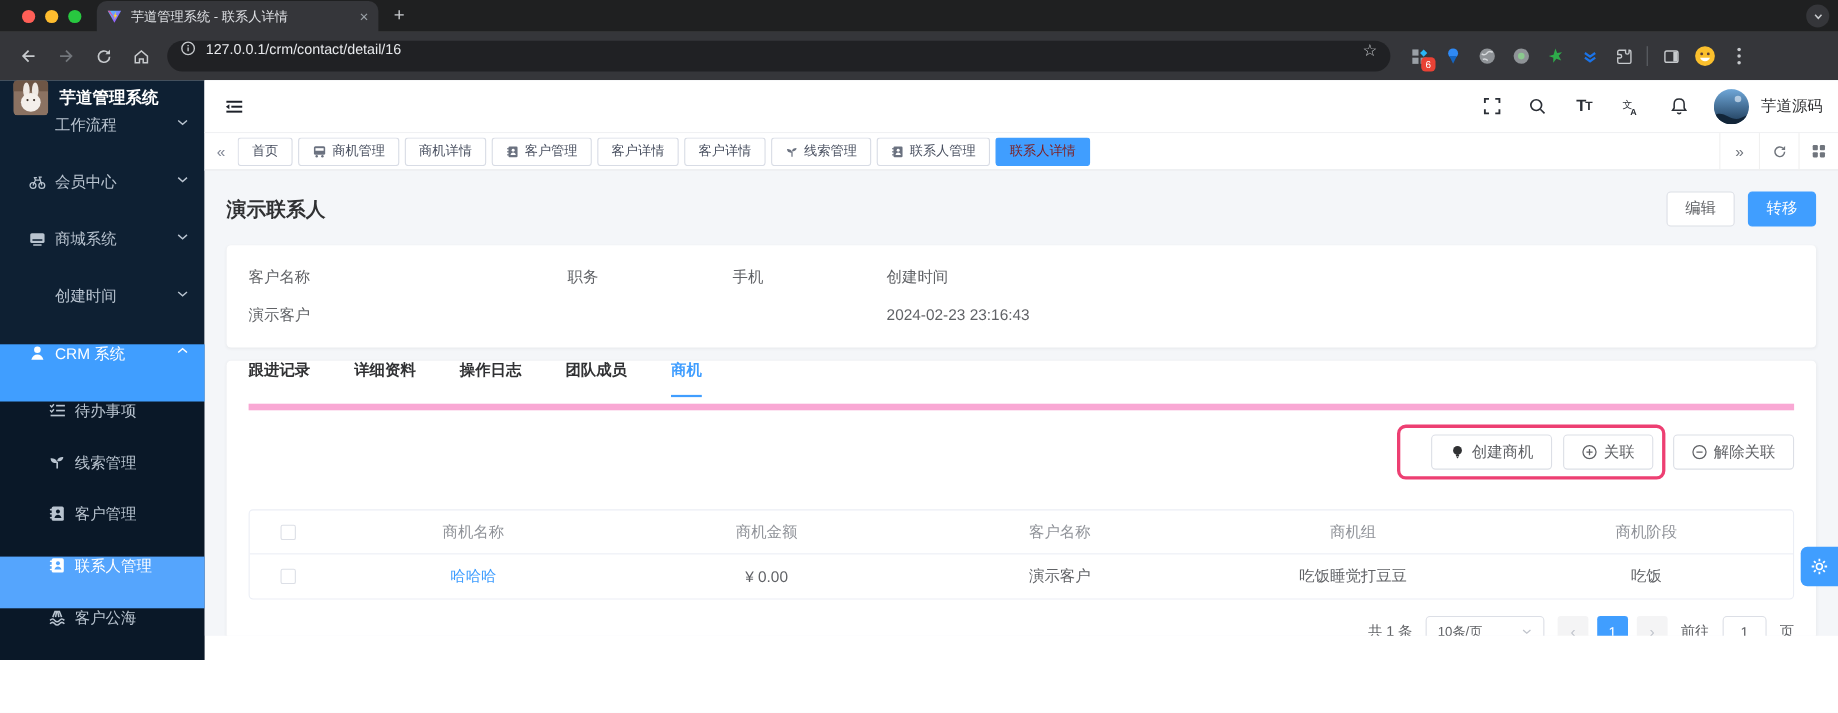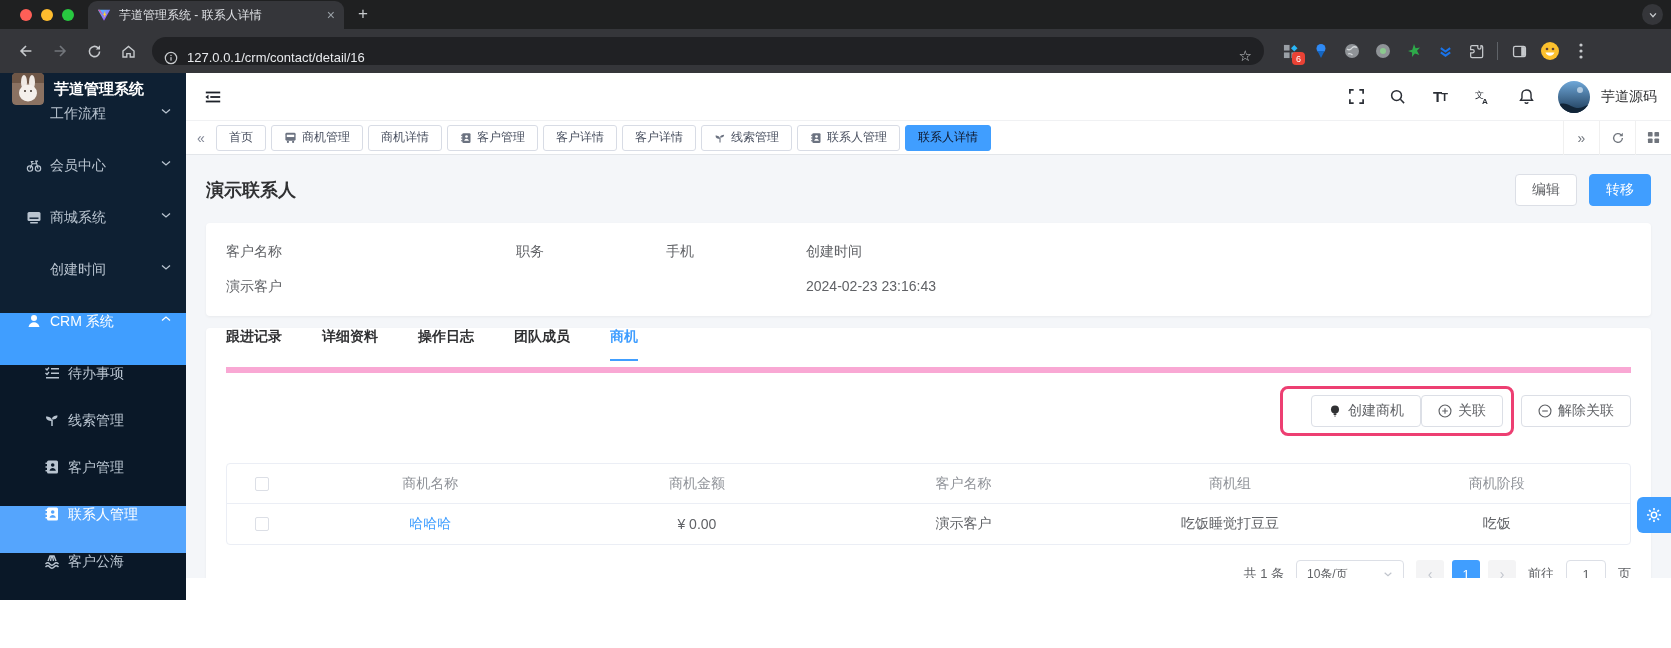--- a/index.html
+++ b/index.html
@@ -15,21 +15,21 @@
   .btab-title { flex:1; color:#dfe1e5; font-size:12px; white-space:nowrap; overflow:hidden; text-overflow:ellipsis; }
   .btab-close { color:#9aa0a6; font-size:14px; line-height:1; cursor:default; }
   .newtab { color:#c7cacd; font-size:17px; margin:0 0 5px 14px; }
   .tabsearch { position:absolute; right:8px; top:4px; width:21px; height:21px; border-radius:50%;
                background:#35363a; color:#c7cacd; display:flex; align-items:center; justify-content:center; }
 
   .toolbar { height:44px; background:#35363a; display:flex; align-items:center; padding:0 12px; gap:6px; }
   .nav-ic { width:28px; height:28px; display:flex; align-items:center; justify-content:center; color:#c7cacd; flex:none; }
   .nav-ic.dim { color:#72767b; }
   .urlpill { flex:1; max-width:1112px; height:28px; background:#202124; border-radius:14px;
-             display:flex; align-items:flex-end; gap:9px; padding:0 12px; margin:0 4px; }
+             display:flex; align-items:flex-start; gap:9px; padding:0 12px; margin:0 4px; }
   .urlpill .url { color:#e8eaed; font-size:13px; flex:1; white-space:nowrap; }
   .url-star { color:#c7cacd; font-size:15px; }
   .extrow { display:flex; align-items:center; gap:11px; margin-left:6px; }
   .ext { position:relative; width:20px; height:20px; display:flex; align-items:center; justify-content:center; flex:none; }
   .ext-badge { position:absolute; right:-5px; bottom:-4px; background:#e94235; color:#fff; font-size:9px;
                min-width:13px; height:13px; border-radius:4px; display:flex; align-items:center; justify-content:center; }
   .vsep { width:1px; height:18px; background:#5f6368; }
   .dots3 { color:#c7cacd; }
 
   
@@ -59,21 +59,21 @@
   .tt small { font-size:11px; }
   .avatar { width:32px; height:32px; border-radius:50%; overflow:hidden; flex:none; }
   .uname { font-size:14px; color:#303133; margin-left:-10px; }
 
   .tagsbar { height:34px; background:#fff; border-bottom:1px solid #e3e6ea; display:flex; align-items:center; }
   .tag-arrow { width:30px; height:34px; display:flex; align-items:center; justify-content:center; color:#808695; font-size:14px; flex:none; }
   .tag-list { display:flex; align-items:center; gap:5px; flex:1; overflow:hidden; }
   .tag { height:26px; display:flex; align-items:center; gap:5px; padding:0 12px; border:1px solid #d8dce5;
          border-radius:3px; background:#fff; color:#495060; font-size:12px; white-space:nowrap; cursor:default; }
   .tag .t-ic { display:flex; color:#6b7280; }
-  .tag.active { background:#409eff; border-color:#409eff; color:#0f172a; }
+  .tag.active { background:#409eff; border-color:#409eff; color:#7f1d1d; }
   .tag-tools { display:flex; align-items:center; margin-left:auto; }
   .tag-tool { width:36px; height:34px; display:flex; align-items:center; justify-content:center; color:#70757d;
               border-left:1px solid #f0f0f0; font-size:14px; }
 
   .content { flex:1; padding:14px 20px; overflow:hidden; position:relative; }
   .title-row { height:42px; display:flex; align-items:center; }
   .page-title { font-size:18px; font-weight:bold; color:#303133; }
   .title-btns { margin-left:auto; display:flex; gap:12px; }
   .btn { height:32px; padding:0 16px; border:1px solid #dcdfe6; border-radius:4px; background:#fff; color:#606266;
          font-size:14px; display:flex; align-items:center; gap:6px; cursor:default; font-family:inherit; }
@@ -86,21 +86,21 @@
   .if-0{width:290px}.if-1{width:150px}.if-2{width:140px}.if-3{flex:1}
   .info-label { color:#606266; }
   .info-value { color:#606266; }
 
   .detail-card { padding:0 20px 20px; position:relative; }
   .etabs { display:flex; gap:40px; border-bottom:6px solid #f9a8d4; height:45px; align-items:flex-start; }
   .etab { padding-bottom:13px; font-size:14px; color:#303133; font-weight:bold; cursor:default; }
   .etab.active { color:#409eff; border-bottom:2px solid #409eff; margin-bottom:-1px; }
 
   .action-row { margin-top:22px; display:flex; justify-content:flex-end; align-items:center; gap:10px; }
-  .hl-group { position:relative; display:flex; margin-right:8px;padding-left:20px; }
+  .hl-group { position:relative; display:flex; gap:10px; margin-right:8px;padding-left:20px; }
   .hl-box { position:absolute; inset:-9px -11px; border:3px solid #ed3f72; border-radius:8px; pointer-events:none; }
   .bico { display:flex; color:#303133; }
 
   .biz-table { margin-top:36px; border:1px solid #ebeef5; border-radius:4px; overflow:hidden; }
   .trow { display:flex; align-items:center; height:40px; font-size:14px; }
   .trow.thead { border-bottom:1px solid #ebeef5; color:#909399; }
   .trow.tdata { color:#606266; }
   .tc { flex:1; text-align:center; white-space:nowrap; }
   .tc-check { flex:none; width:70px; display:flex; justify-content:center; }
   .checkbox { width:14px; height:14px; border:1px solid #dcdfe6; border-radius:2px; background:#fff; display:block; }

